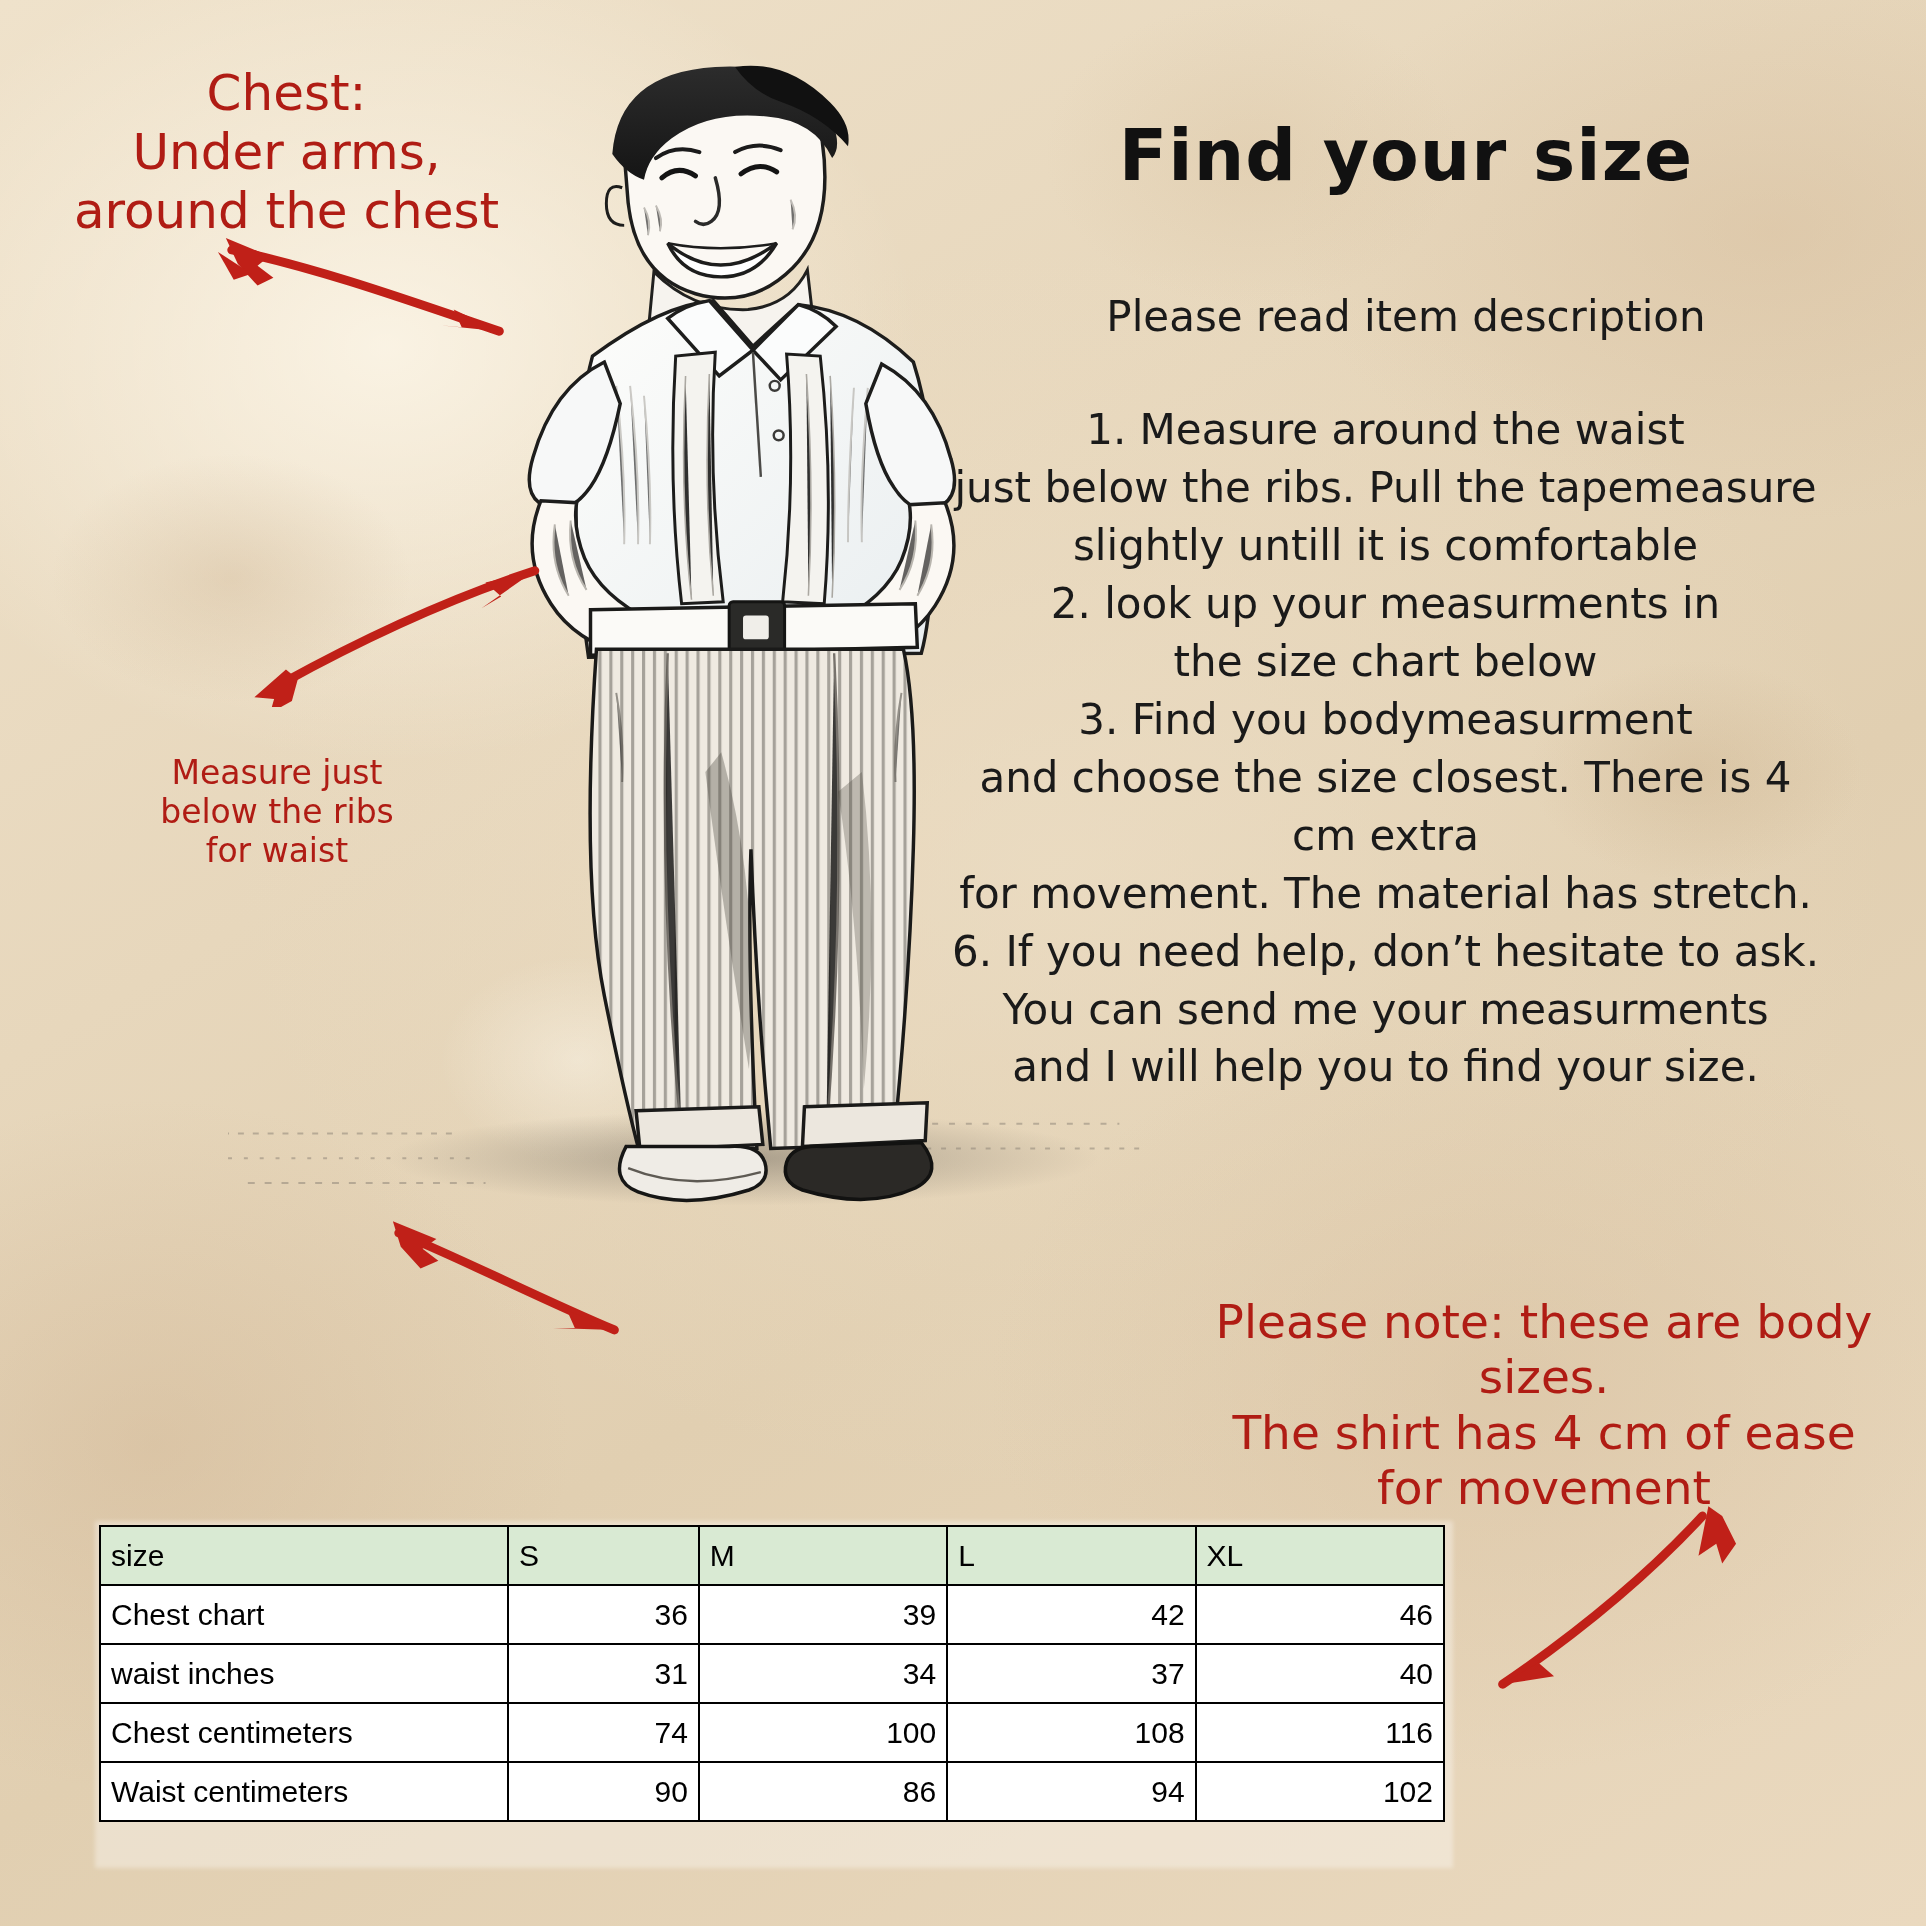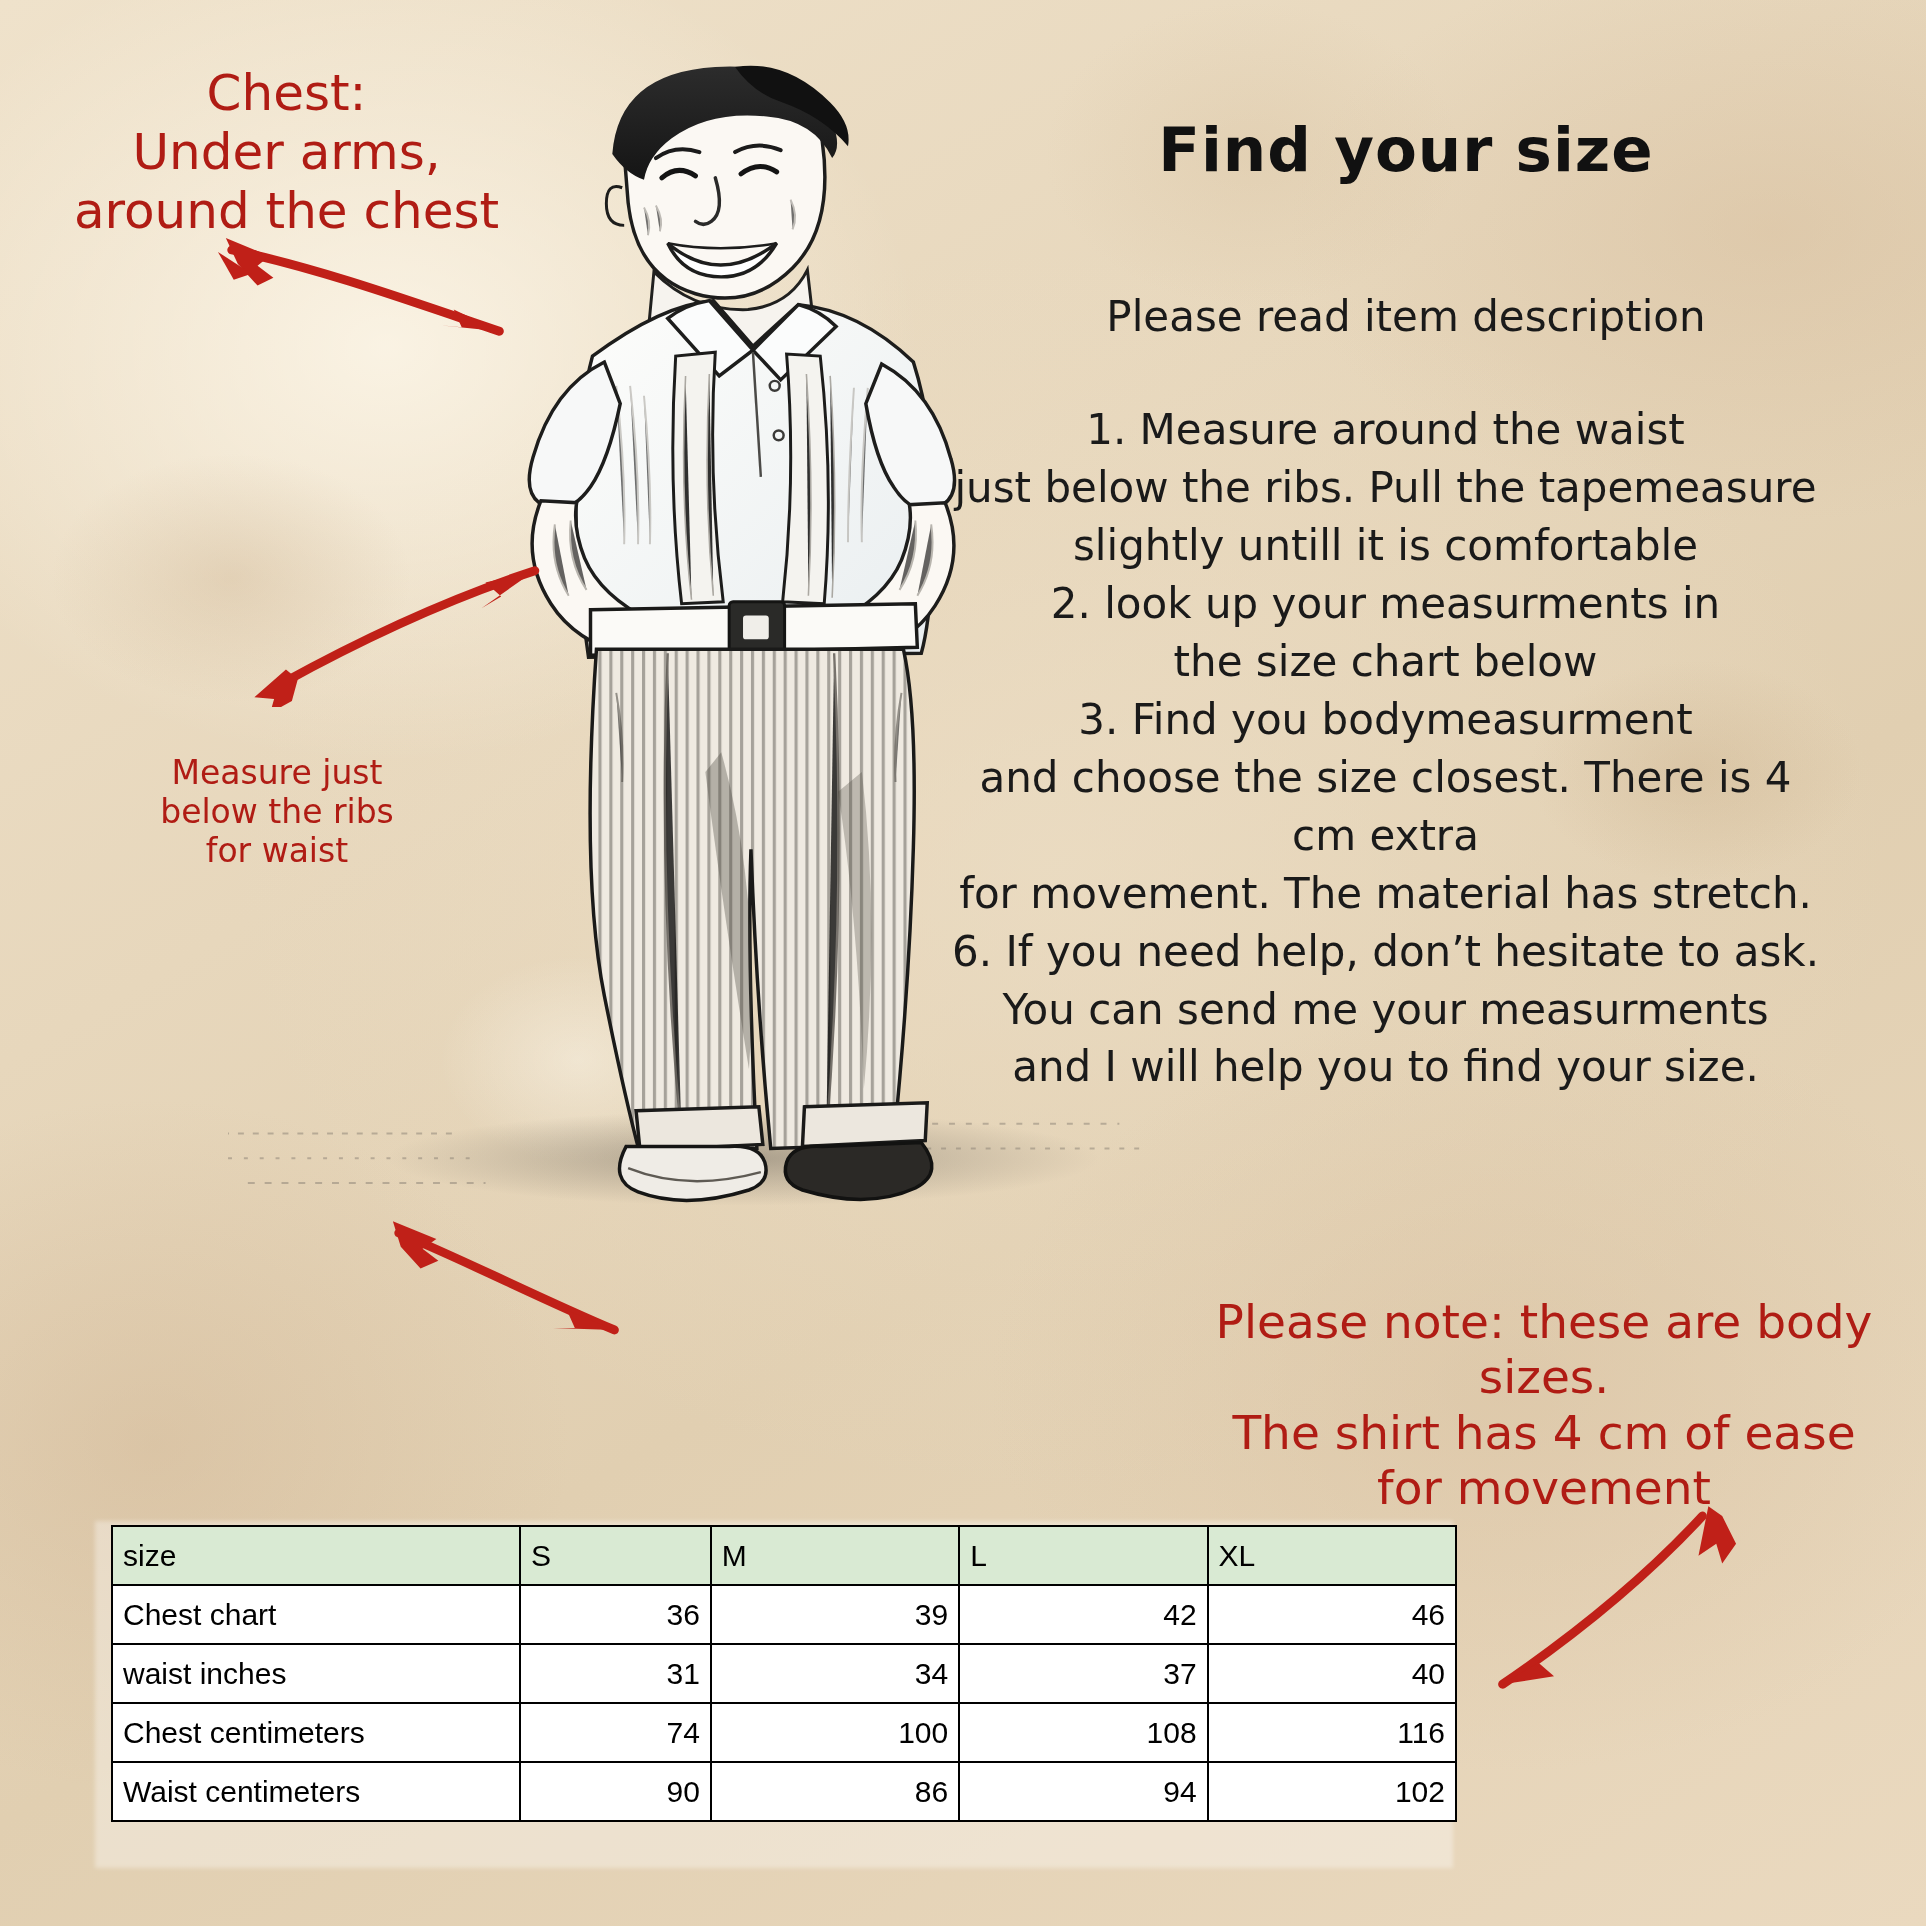--- a/index.html
+++ b/index.html
@@ -80,21 +80,20 @@
     top: 1525px;
     width: 1346px;
   }
   table.size {
     border-collapse: collapse;
     width: 1346px;
     background: #ffffff;
     font-family: "Liberation Sans", sans-serif;
     font-size: 30px;
     color: #000;
-    margin-left: 12px;
   }
   table.size td {
     border: 2px solid #000;
     height: 53px;
     padding: 2px 10px;
     vertical-align: middle;
   }
   table.size tr.head td {
     background: #d9ead3;
     text-align: left;
@@ -288,21 +287,21 @@
   <svg style="position:absolute; left:381px; top:1213px;" width="267" height="129" viewBox="0 0 270 130">
     <g stroke="#c02018" stroke-width="9" fill="none" stroke-linecap="round">
       <path d="M 18 20 C 90 50, 160 86, 236 118"></path>
     </g>
     <g fill="#c02018">
       <path d="M 236 118 l -48 -20 l 8 18 l -22 0 z"></path>
       <path d="M 12 8 l 44 18 l -14 10 l 16 12 l -18 8 l -20 -22 z"></path>
     </g>
   </svg>
 
-  <div class="headline" style="left:1030px; top:114px; width:752px; font-size:61px; text-align:center;">Find your size</div>
+  <div class="headline" style="left:1030px; top:114px; width:752px; font-size:71px; text-align:center;">Find your size</div>
 
   <div class="sub" style="left:1030px; top:289px; width:752px; font-size:42px;">Please read item description</div>
 
   <div class="sub" style="left:950px; top:401px; width:871px; font-size:42px; white-space:pre-line; line-height:1.38;">1. Measure around the waist
 just below the ribs. Pull the tapemeasure
 slightly untill it is comfortable
 2. look up your measurments in
 the size chart below
 3. Find you bodymeasurment
 and choose the size closest. There is 4 cm extra

